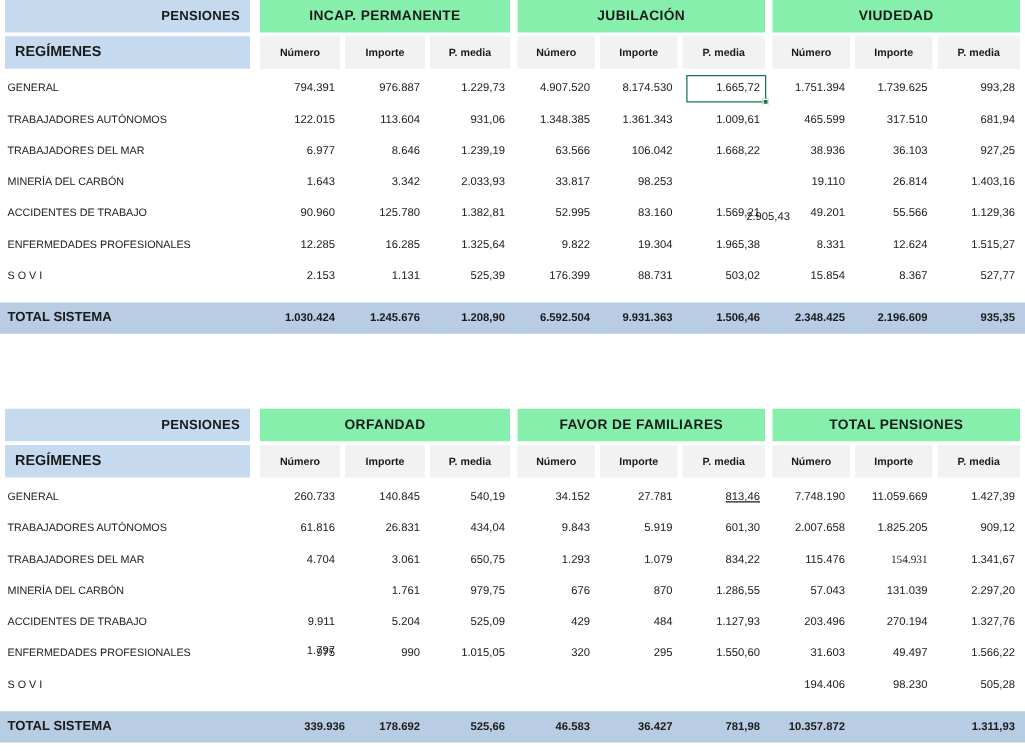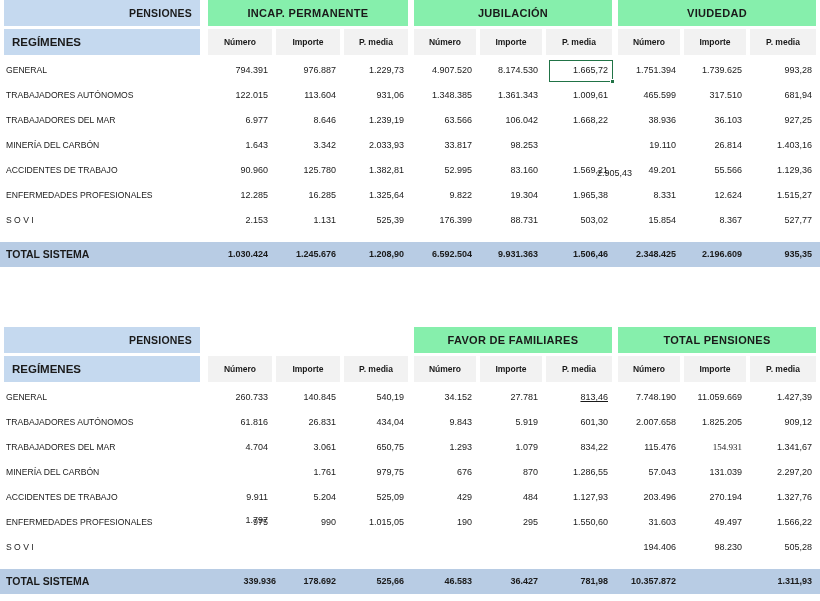--- a/index.html
+++ b/index.html
@@ -337,20 +337,23 @@
       <div class="handle"></div>
     </div>
   </div>
 
   <div class="tbl second">
 
     <div class="hdr-top">
       <div class="cap-block">
         <span class="cap-txt">PENSIONES</span>
       </div>
+      <div class="grp-band" style="left:208px; width:200px;">
+        <span>ORFANDAD</span>
+      </div>
       <div class="grp-band" style="left:414px; width:198px;">
         <span>FAVOR DE FAMILIARES</span>
       </div>
       <div class="grp-band" style="left:618px; width:198px;">
         <span>TOTAL PENSIONES</span>
       </div>
     </div>
 
     <div class="hdr-sub">
       <div class="cap-block">
@@ -447,21 +450,21 @@
           <div class="val" style="left: 488px; width: 120px;">1.127,93</div>
           <div class="val" style="left: 556px; width: 120px;">203.496</div>
           <div class="val" style="left: 622px; width: 120px;">270.194</div>
           <div class="val" style="left: 692px; width: 120px;">1.327,76</div>
         </div>
         <div class="row">
           <div class="lbl">ENFERMEDADES PROFESIONALES</div>
           <div class="val" style="left: 148px; width: 120px;">975</div>
           <div class="val" style="left: 216px; width: 120px;">990</div>
           <div class="val" style="left: 284px; width: 120px;">1.015,05</div>
-          <div class="val" style="left: 352px; width: 120px;">190</div>
+          <div class="val" style="left: 352px; width: 120px;">320</div>
           <div class="val" style="left: 418px; width: 120px;">295</div>
           <div class="val" style="left: 488px; width: 120px;">1.550,60</div>
           <div class="val" style="left: 556px; width: 120px;">31.603</div>
           <div class="val" style="left: 622px; width: 120px;">49.497</div>
           <div class="val" style="left: 692px; width: 120px;">1.566,22</div>
         </div>
         <div class="row">
           <div class="lbl">S O V I</div>
           <div class="val" style="left: 556px; width: 120px;">194.406</div>
           <div class="val" style="left: 622px; width: 120px;">98.230</div>

